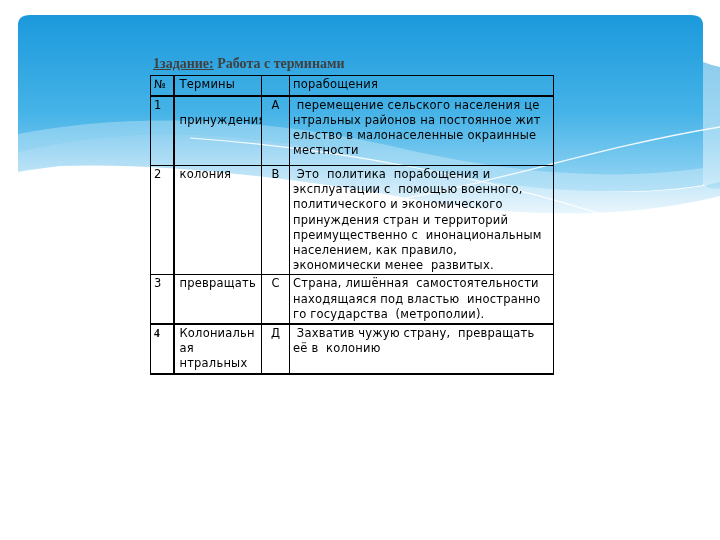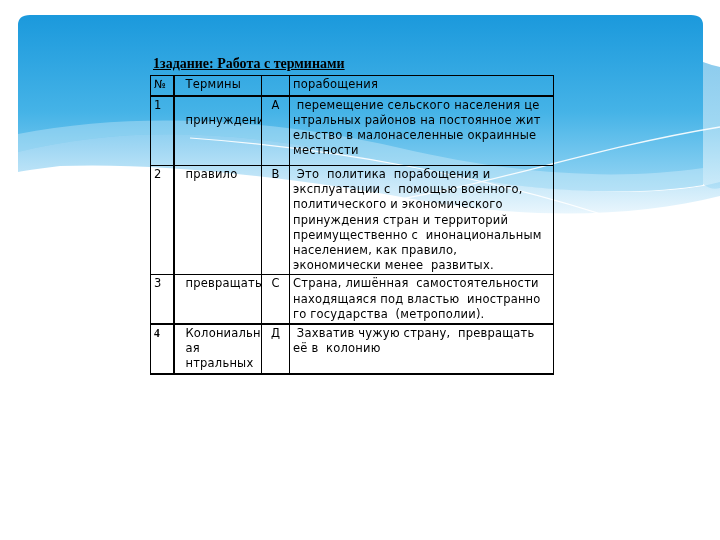--- a/index.html
+++ b/index.html
@@ -3,39 +3,38 @@
 <meta charset="utf-8">
 <style>
   html,body{margin:0;padding:0;background:#ffffff;}
   body{width:720px;height:540px;font-family:"DejaVu Sans",sans-serif;}
   .slide{position:relative;width:720px;height:540px;background:#ffffff;overflow:hidden;}
   .bg{position:absolute;left:0;top:0;width:720px;height:540px;display:block;}
 
   .title{
     position:absolute;left:153px;top:55px;
     font-family:"Liberation Serif",serif;
-    font-weight:bold;font-size:14px;line-height:18px;color:#000000;
+    font-weight:bold;font-size:14px;line-height:18px;color:#404040;
     white-space:nowrap;
-    text-decoration:underline;
   }
   .title .u{text-decoration:underline;}
 
   table.terms{
     position:absolute;left:150px;top:75px;
     width:403px;table-layout:fixed;border-collapse:collapse;
     font-size:11.5px;line-height:15.2px;color:#000;
     border:1.6px solid #000;border-bottom:2px solid #000;
   }
   table.terms th,table.terms td{
     vertical-align:top;text-align:left;font-weight:normal;
     white-space:pre-line;overflow:hidden;
     padding:1px 3px;border:1.3px solid #000;
     letter-spacing:0.2px;
   }
-  table.terms .c-term{padding-left:11px;}
+  table.terms .c-term{padding-left:5px;}
   table.terms .c-letter{text-align:center;padding:1px 0;}
   table.terms .c-num{border-right:2.6px solid #000;}
   table.terms tr.hdr th{border-bottom:2.8px solid #000;}
   table.terms tr.row-4 td{border-top:2.6px solid #000;}
   table.terms tr.row-4 .c-num{font-weight:bold;font-family:"Liberation Serif",serif;}
   tr.hdr{height:20px;}
   tr.row-1{height:70px;}
   tr.row-2{height:108px;}
   tr.row-3{height:49px;}
   tr.row-4{height:31px;}
@@ -112,21 +111,21 @@
       <td class="c-term">
 принуждения</td>
       <td class="c-letter">А</td>
       <td class="c-def">&nbsp;перемещение сельского населения це
 нтральных районов на постоянное жит
 ельство в малонаселенные окраинные
 местности</td>
     </tr>
     <tr class="row-2">
       <td class="c-num">2</td>
-      <td class="c-term">правило</td>
+      <td class="c-term">колония</td>
       <td class="c-letter">В</td>
       <td class="c-def">&nbsp;Это &nbsp;политика &nbsp;порабощения и
 эксплуатации с &nbsp;помощью военного,
 политического и экономического
 принуждения стран и территорий
 преимущественно с &nbsp;инонациональным
 населением, как правило,
 экономически менее &nbsp;развитых.</td>
     </tr>
     <tr class="row-3">

